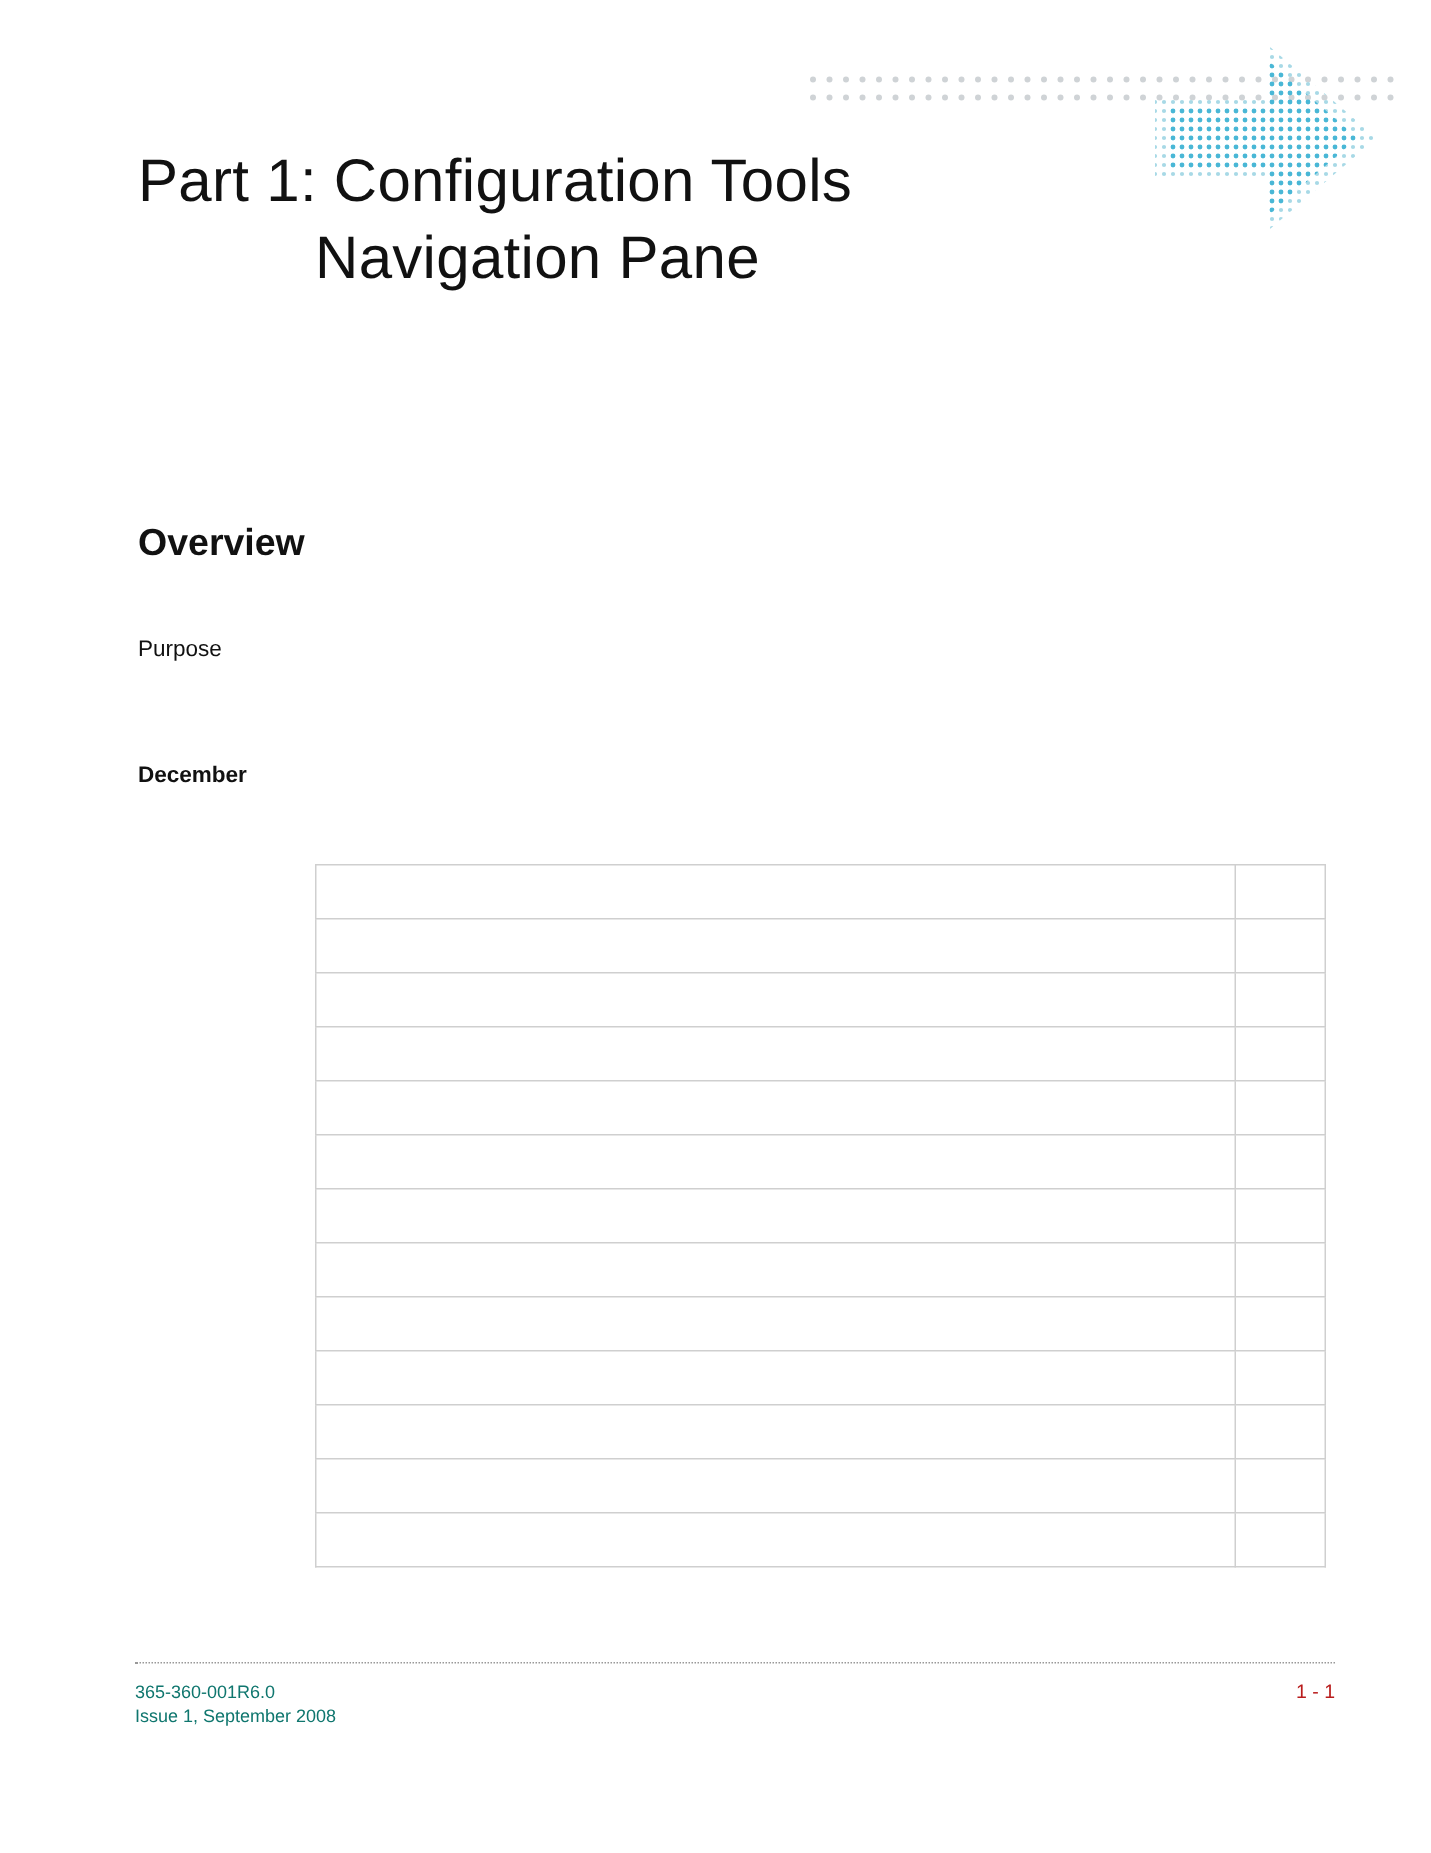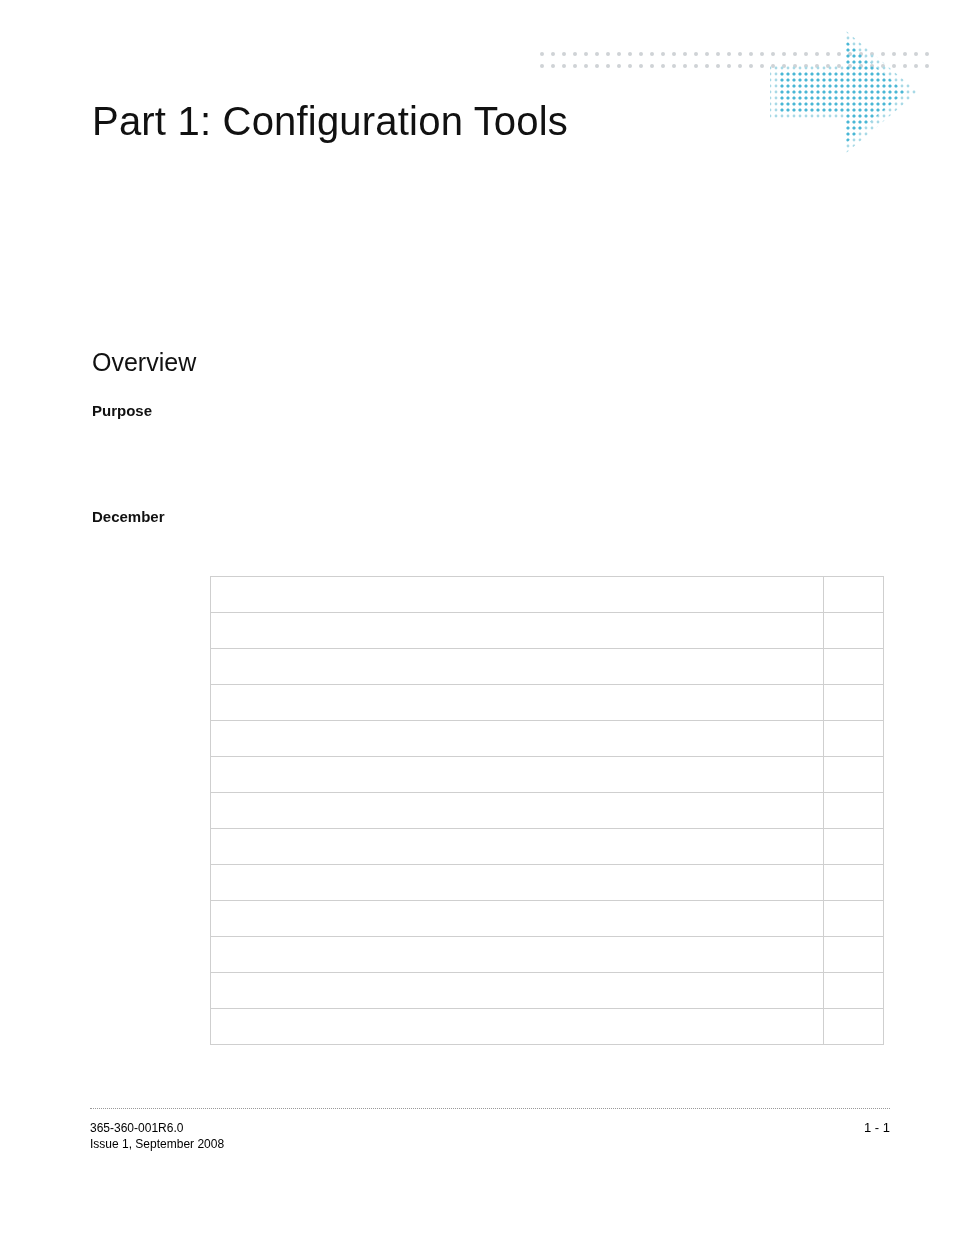--- a/index.html
+++ b/index.html
@@ -9,32 +9,32 @@
   
   .deco { position: absolute; top: 36px; left: 540px; width: 400px; height: 130px; pointer-events: none; }
   .dotrow { position: absolute; height: 4px; }
   .dotrow .d { display: inline-block; width: 4px; height: 4px; border-radius: 50%; background: #cfd3d6; margin-right: 7px; }
   .arrow { position: absolute; top: -6px; left: 210px; width: 170px; height: 130px; }
 
   .title-block { position: absolute; top: 96px; left: 92px; }
   .title-line { font-size: 40px; font-weight: 400; letter-spacing: 0.2px; color: #111; line-height: 1.28; }
   .title-line2 { padding-left: 118px; }
 
-  .overview { position: absolute; top: 348px; left: 92px; font-size: 25px; font-weight: 400; }
-  .purpose  { position: absolute; top: 402px; left: 92px; font-size: 15px; font-weight: 700; }
+  .overview { position: absolute; top: 348px; left: 92px; font-size: 25px; font-weight: 700; }
+  .purpose  { position: absolute; top: 424px; left: 92px; font-size: 15px; font-weight: 400; }
   .contents { position: absolute; top: 508px; left: 92px; font-size: 15px; font-weight: 700; }
 
   .table-wrap { position: absolute; top: 576px; left: 210px; width: 674px; }
   table.contents-table { border-collapse: collapse; width: 100%; border: 1px solid #bfbfbf; }
   table.contents-table td { border: 1px solid #cfcfcf; height: 36px; }
   table.contents-table td.col-pg { width: 60px; }
 
   .footer-rule { position: absolute; top: 1108px; left: 90px; width: 800px; border-top: 1px dotted #999; }
-  .footer-left { position: absolute; top: 1120px; left: 90px; font-size: 12px; line-height: 1.35; color: #000000; }
-  .footer-right { position: absolute; top: 1120px; right: 64px; font-size: 13px; color: #000000; }
+  .footer-left { position: absolute; top: 1120px; left: 90px; font-size: 12px; line-height: 1.35; color: #0f766e; }
+  .footer-right { position: absolute; top: 1120px; right: 64px; font-size: 13px; color: #b91c1c; }
 </style>
 </head>
 <body>
 
 <div class="page">
 
   <div class="deco">
     <div class="dotrow" style="top:6px;left:0;">
       <span class="d"></span><span class="d"></span><span class="d"></span><span class="d"></span><span class="d"></span><span class="d"></span><span class="d"></span><span class="d"></span><span class="d"></span><span class="d"></span><span class="d"></span><span class="d"></span><span class="d"></span><span class="d"></span><span class="d"></span><span class="d"></span><span class="d"></span><span class="d"></span><span class="d"></span><span class="d"></span><span class="d"></span><span class="d"></span><span class="d"></span><span class="d"></span><span class="d"></span><span class="d"></span><span class="d"></span><span class="d"></span><span class="d"></span><span class="d"></span><span class="d"></span><span class="d"></span><span class="d"></span><span class="d"></span><span class="d"></span><span class="d"></span>
     </div>
@@ -50,20 +50,21 @@
           <circle cx="2" cy="2" r="1.4" fill="#a8d9e6"></circle>
         </pattern>
       </defs>
       <polygon points="20,35 95,35 95,0 168,62 95,124 95,89 20,89" fill="url(#dotsL)"></polygon>
       <polygon points="30,40 95,40 95,10 155,62 95,114 95,84 30,84" fill="url(#dots)"></polygon>
     </svg>
   </div>
 
   <div class="title-block">
     <div class="title-line">Part 1:  Configuration Tools</div>
+    <div class="title-line title-line2">Navigation Pane</div>
   </div>
 
   <div class="overview">Overview</div>
   <div class="purpose">Purpose</div>
   <div class="contents">December</div>
 
   <div class="table-wrap">
     <table class="contents-table">
       <tbody>
         <tr>

